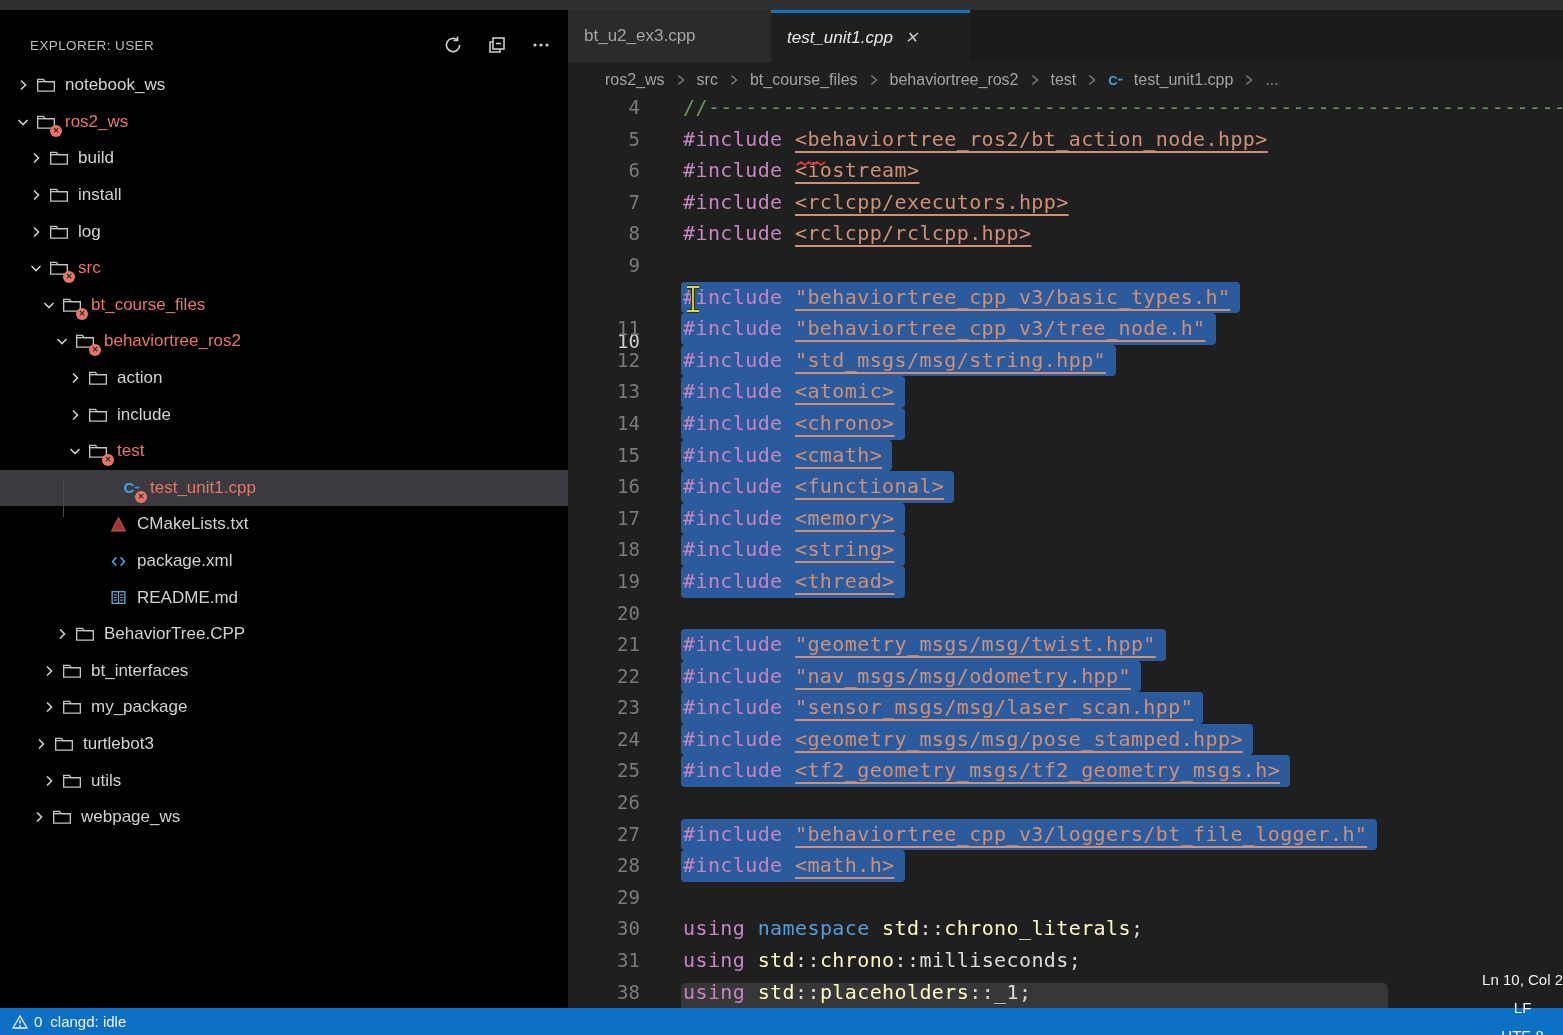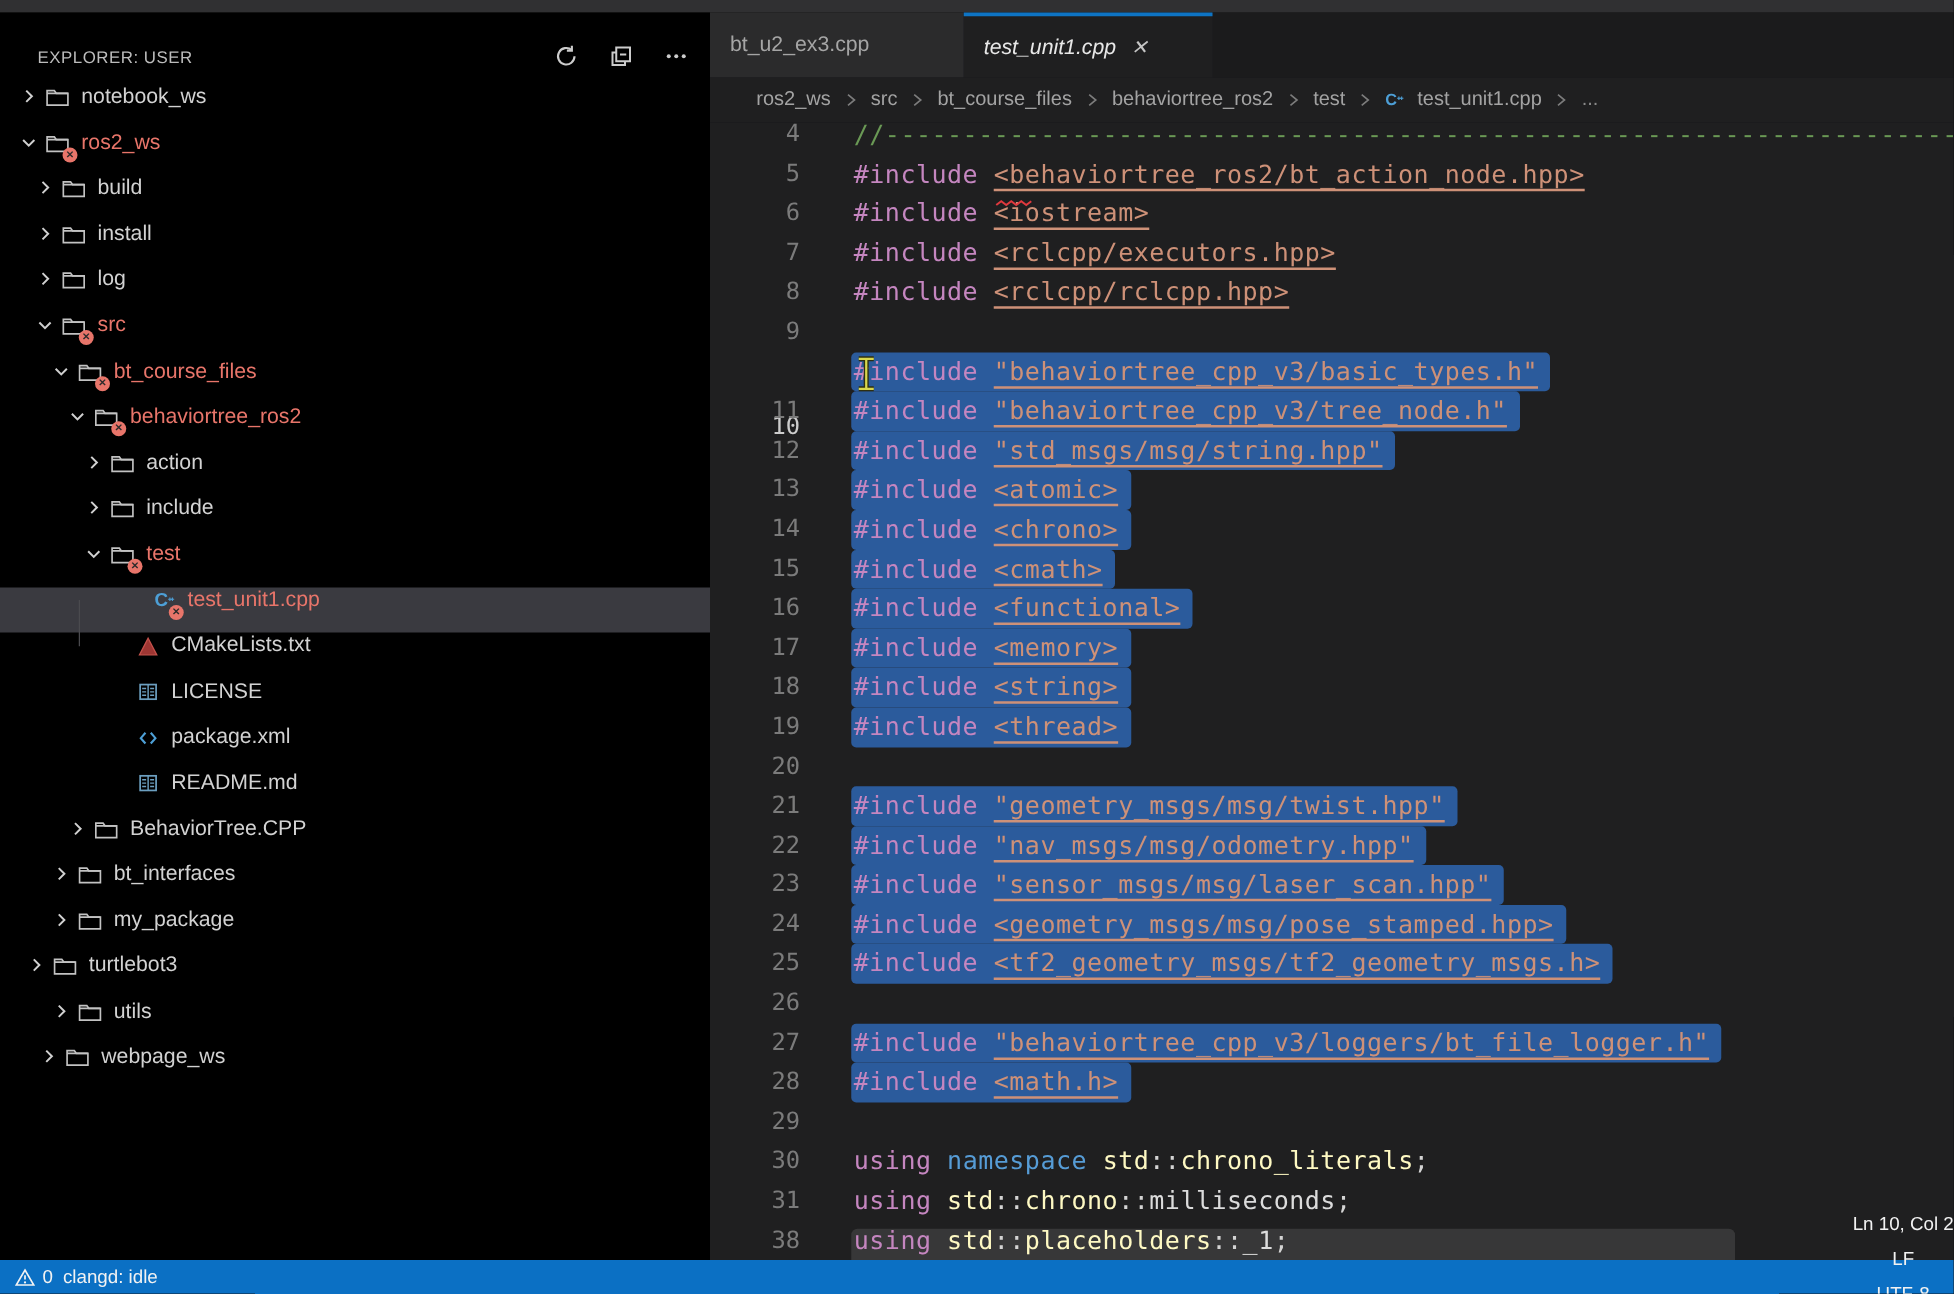--- a/index.html
+++ b/index.html
@@ -12,21 +12,21 @@
 
   
   #sidebar{left:0;top:10px;width:568px;height:998px;background:#000000;overflow:hidden;}
   #exp-header{position:relative;height:56px;}
   #exp-title{position:absolute;left:30px;top:28px;font-size:13.5px;letter-spacing:.4px;color:#bcbcbc;}
   .hdr-icons{position:absolute;right:16px;top:24px;display:flex;gap:22px;}
   .hdr-icon{width:22px;height:22px;color:#cccccc;cursor:pointer;}
   .hdr-icon svg{width:22px;height:22px;display:block;}
 
   #tree{position:absolute;left:0;top:57px;right:0;}
-  .row{height:36.6px;display:flex;position:relative;width:568px;box-sizing:border-box;}
+  .row{height:36.6px;display:flex;align-items:center;position:relative;width:568px;box-sizing:border-box;}
   .row.selected{background:#3a3a40;}
   .tw{width:22px;height:20px;display:inline-flex;align-items:center;justify-content:center;flex:0 0 22px;color:#cfcfcf;}
   .tw svg{width:16px;height:16px;}
   .fic{width:24px;height:22px;display:inline-flex;align-items:center;justify-content:center;flex:0 0 24px;position:relative;margin-right:7px;}
   .lbl{font-size:17px;color:#d2d2d2;white-space:nowrap;}
   .lbl.accent{color:#e8756a;}
   .badge{position:absolute;right:-4px;bottom:-4px;width:12px;height:12px;border-radius:50%;
          background:#e8756a;color:#2b2b2b;font-size:8px;line-height:12px;text-align:center;font-weight:bold;}
   .cppic{font-family:"Liberation Sans",sans-serif;font-weight:bold;color:#4d9fd6;font-size:15px;}
   .cppic small{font-size:9px;letter-spacing:-1px;}
@@ -278,30 +278,20 @@
           <svg viewBox="0 0 16 16" width="17" height="17">
             <path d="M8 1.5 14.5 14h-13z" fill="#9e3633" stroke="#c4504a" stroke-width="1"></path>
           </svg>
         </span>
         <span class="lbl">CMakeLists.txt</span>
       </div>
       <div class="row" style="padding-left: 84px;">
         <span class="tw"></span>
         <span class="fic">
           <svg viewBox="0 0 16 16" width="17" height="17">
-            <rect x="2" y="2.5" width="12" height="11" fill="none" stroke="#6c9fc0" stroke-width="1.3"></rect>
-            <path d="M8 2.5v11M3.5 5.5h3M3.5 8h3M3.5 10.5h3M9.5 5.5h3M9.5 8h3M9.5 10.5h3" stroke="#6c9fc0" stroke-width="1.1"></path>
-          </svg>
-        </span>
-        <span class="lbl">LICENSE</span>
-      </div>
-      <div class="row" style="padding-left: 84px;">
-        <span class="tw"></span>
-        <span class="fic">
-          <svg viewBox="0 0 16 16" width="17" height="17">
             <polyline points="6,4 2.5,8 6,12" fill="none" stroke="#4d9fd6" stroke-width="1.6"></polyline>
             <polyline points="10,4 13.5,8 10,12" fill="none" stroke="#4d9fd6" stroke-width="1.6"></polyline>
           </svg>
         </span>
         <span class="lbl">package.xml</span>
       </div>
       <div class="row" style="padding-left: 84px;">
         <span class="tw"></span>
         <span class="fic">
           <svg viewBox="0 0 16 16" width="17" height="17">
@@ -346,21 +336,21 @@
           </svg>
         </span>
         <span class="fic">
           <svg viewBox="0 0 18 16" width="20" height="18">
             <path d="M1.5 3h5.2l1.4 2H16.5v8.5h-15z" fill="none" stroke="#c2c2c2" stroke-width="1.2"></path>
             <path d="M1.5 5h15" stroke="#c2c2c2" stroke-width="1.2"></path>
           </svg>
         </span>
         <span class="lbl">my_package</span>
       </div>
-      <div class="row" style="padding-left: 18px;">
+      <div class="row" style="padding-left: 30px;">
         <span class="tw">
           <svg viewBox="0 0 16 16">
             <polyline points="6,3.5 10.5,8 6,12.5" fill="none" stroke="#cfcfcf" stroke-width="1.6"></polyline>
           </svg>
         </span>
         <span class="fic">
           <svg viewBox="0 0 18 16" width="20" height="18">
             <path d="M1.5 3h5.2l1.4 2H16.5v8.5h-15z" fill="none" stroke="#c2c2c2" stroke-width="1.2"></path>
             <path d="M1.5 5h15" stroke="#c2c2c2" stroke-width="1.2"></path>
           </svg>

